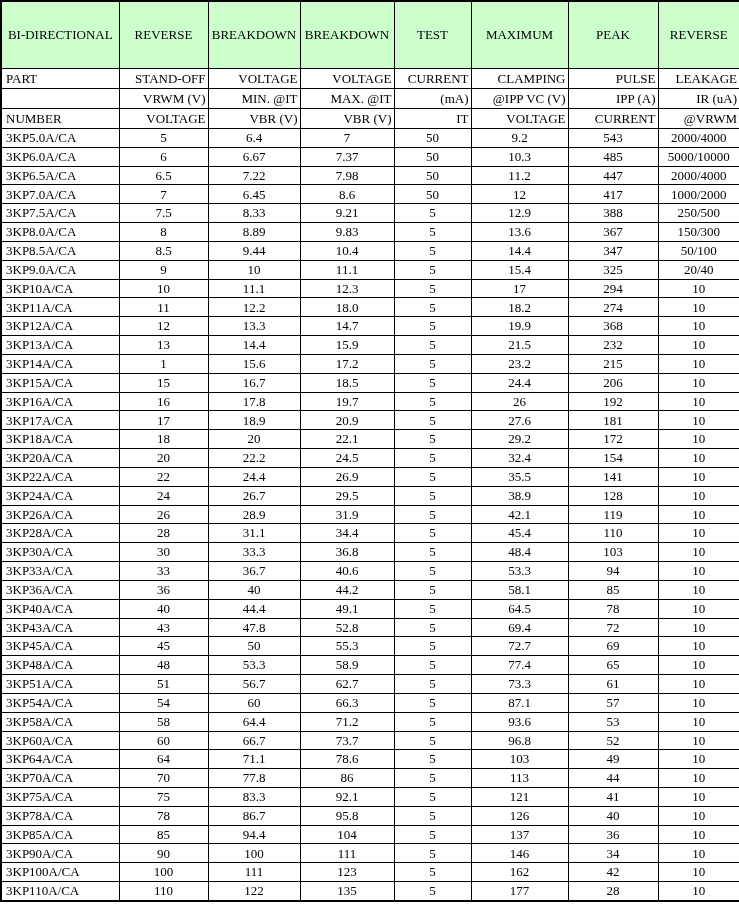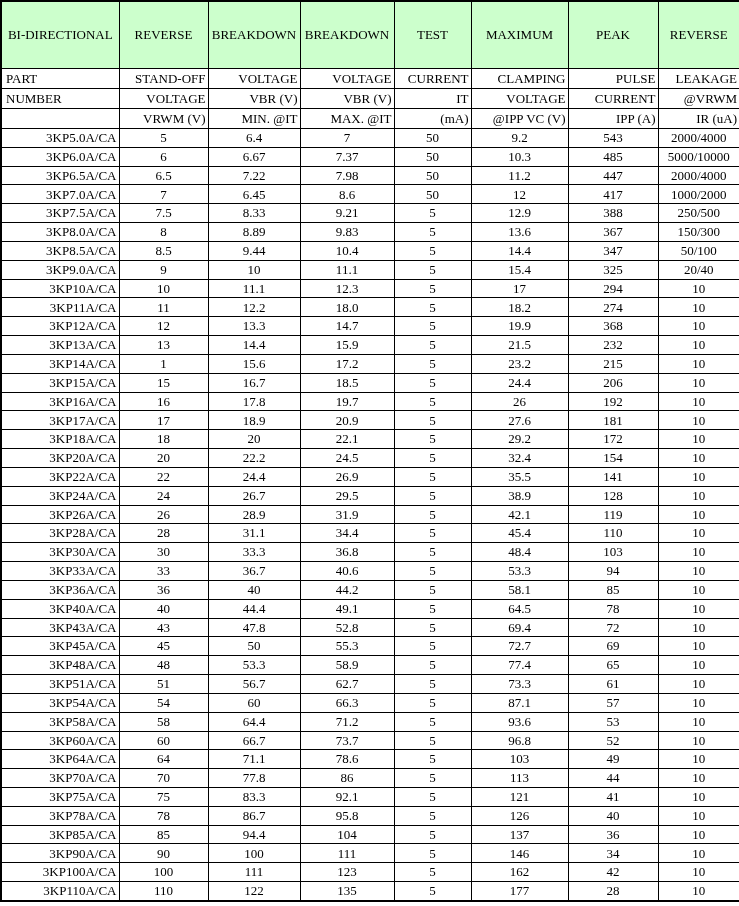--- a/index.html
+++ b/index.html
@@ -47,21 +47,21 @@
     vertical-align: middle;
   }
   tr.sub-row th:first-child { text-align: left; padding-left: 4px; }
   
   tr.data-row td {
     height: 17px;
     background: #ffffff;
     text-align: center;
     vertical-align: middle;
   }
-  tr.data-row td:first-child { text-align: right; padding-left: 4px; }
+  tr.data-row td:first-child { text-align: left; padding-left: 4px; }
 </style>
 </head>
 <body>
 
 <div class="sheet">
   <table class="spec">
     <colgroup>
         <col style="width: 118px;">
         <col style="width: 89px;">
         <col style="width: 92px;">
@@ -86,39 +86,39 @@
           <th>PART</th>
           <th>STAND-OFF</th>
           <th>VOLTAGE</th>
           <th>VOLTAGE</th>
           <th>CURRENT</th>
           <th>CLAMPING</th>
           <th>PULSE</th>
           <th>LEAKAGE</th>
         </tr>
         <tr class="sub-row">
+          <th></th>
+          <th>VRWM (V)</th>
+          <th>MIN. @IT</th>
+          <th>MAX. @IT</th>
+          <th>(mA)</th>
+          <th>@IPP VC (V)</th>
+          <th>IPP (A)</th>
+          <th>IR (uA)</th>
+        </tr>
+        <tr class="sub-row">
           <th>NUMBER</th>
           <th>VOLTAGE</th>
           <th>VBR (V)</th>
           <th>VBR (V)</th>
           <th>IT</th>
           <th>VOLTAGE</th>
           <th>CURRENT</th>
           <th>@VRWM</th>
         </tr>
-        <tr class="sub-row">
-          <th></th>
-          <th>VRWM (V)</th>
-          <th>MIN. @IT</th>
-          <th>MAX. @IT</th>
-          <th>(mA)</th>
-          <th>@IPP VC (V)</th>
-          <th>IPP (A)</th>
-          <th>IR (uA)</th>
-        </tr>
       </thead>
     <tbody>
         <tr class="data-row">
           <td>3KP5.0A/CA</td>
           <td>5</td>
           <td>6.4</td>
           <td>7</td>
           <td>50</td>
           <td>9.2</td>
           <td>543</td>

